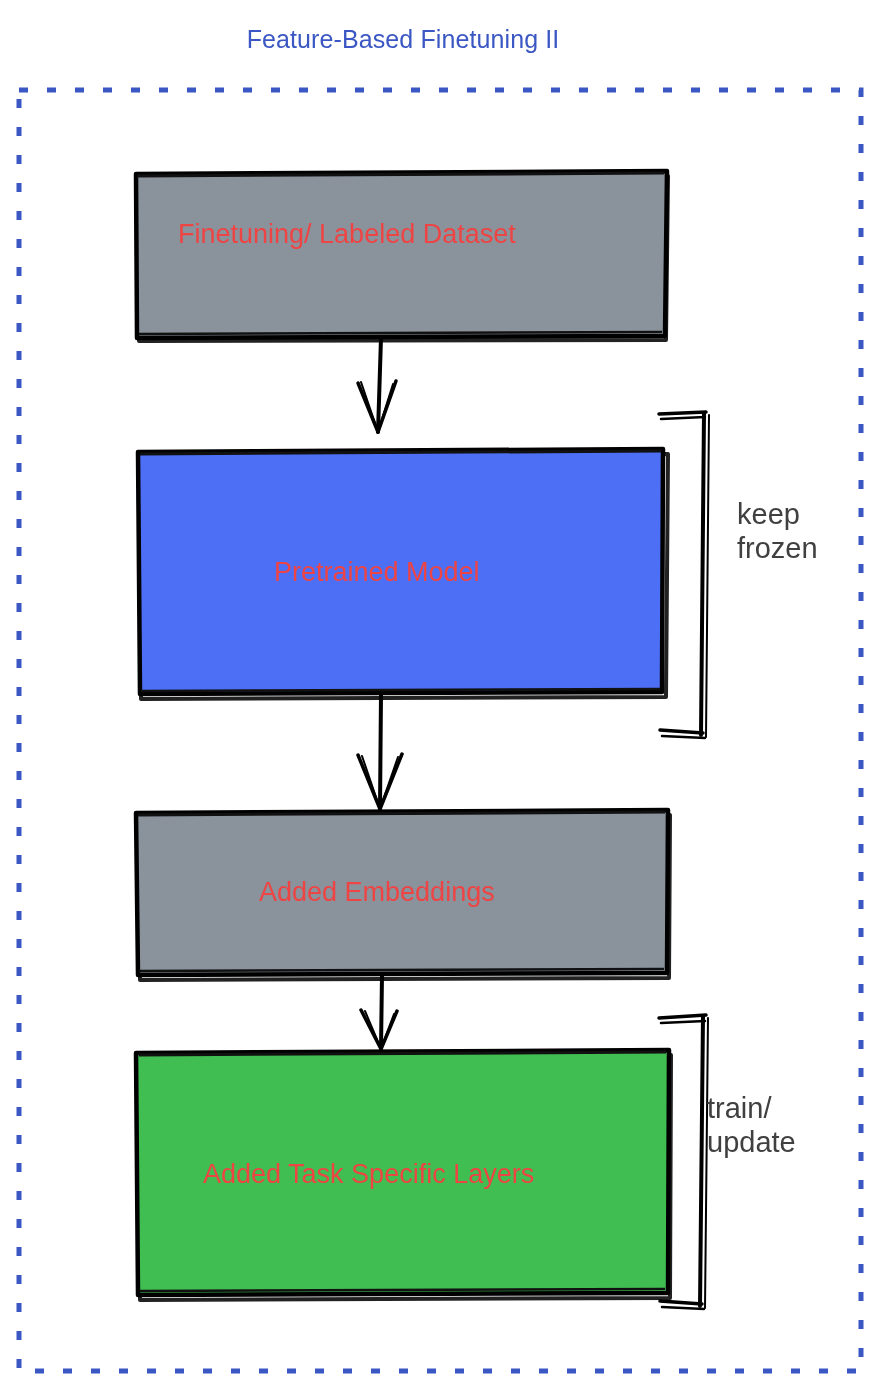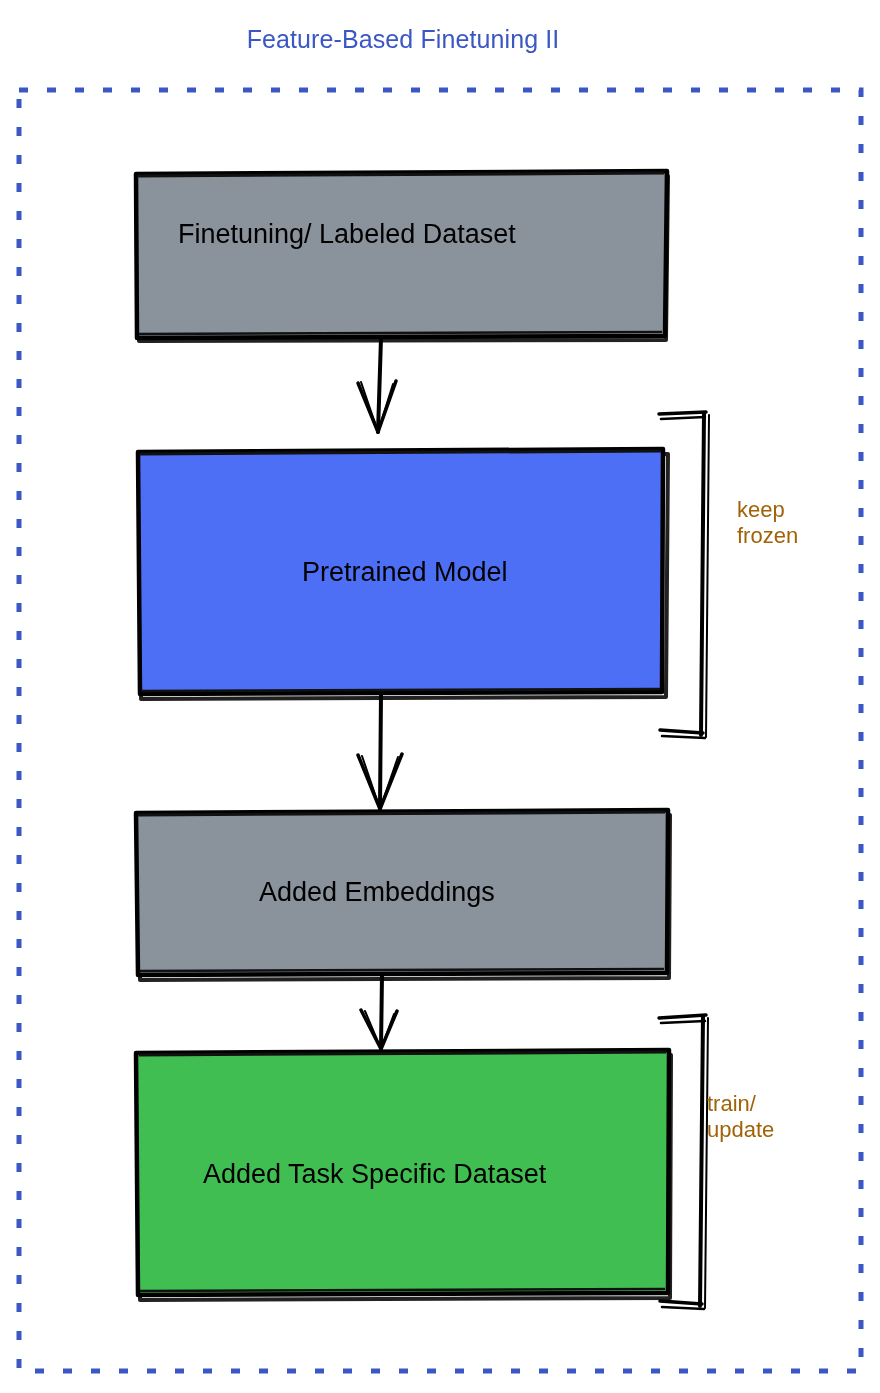--- a/index.html
+++ b/index.html
@@ -33,30 +33,30 @@
     text-align: center;
     font-size: 25px;
     color: #3b57c4;
     font-family: "Liberation Sans", sans-serif;
     letter-spacing: 0.1px;
     white-space: nowrap;
   }
   .node-label {
     position: absolute;
     font-family: "Liberation Sans", sans-serif;
-    color: #000000;
+    color: #ef4444;
     font-size: 27px;
     white-space: nowrap;
     line-height: 1.12;
   }
   .side-label {
     position: absolute;
     font-family: "Liberation Sans", sans-serif;
-    color: #a16207;
-    font-size: 22px;
+    color: #404040;
+    font-size: 29px;
     line-height: 1.18;
     white-space: pre-line;
   }
 </style>
 </head>
 <body>
 
 <div id="canvas">
 
   <div class="diagram-title">Feature-Based Finetuning II</div>
@@ -133,25 +133,25 @@
       <path d="M703,1016 L700,1306" fill="none" stroke="#000000" stroke-width="4" stroke-linecap="round"></path>
       <path d="M708,1018 L705,1308" fill="none" stroke="#000000" stroke-width="2" stroke-linecap="round"></path>
       <path d="M660,1301 L702,1304" fill="none" stroke="#000000" stroke-width="3.5" stroke-linecap="round"></path>
       <path d="M662,1307 L704,1309" fill="none" stroke="#000000" stroke-width="2.5" stroke-linecap="round"></path>
     </g>
 
   </svg>
 
   <div class="node-label" style="left:178px; top:219px;">Finetuning/ Labeled Dataset</div>
 
-  <div class="node-label" style="left:302px; top:557px;">Pretrained Model</div>
+  <div class="node-label" style="left:274px; top:557px;">Pretrained Model</div>
 
   <div class="node-label" style="left:259px; top:877px;">Added Embeddings</div>
 
-  <div class="node-label" style="left:203px; top:1159px;">Added Task Specific Dataset</div>
+  <div class="node-label" style="left:203px; top:1159px;">Added Task Specific Layers</div>
 
   <div class="side-label" style="left:737px; top:497px;">keep
 frozen</div>
 
   <div class="side-label" style="left:707px; top:1091px;">train/
 update</div>
 
 </div>
 
 </body></html>

